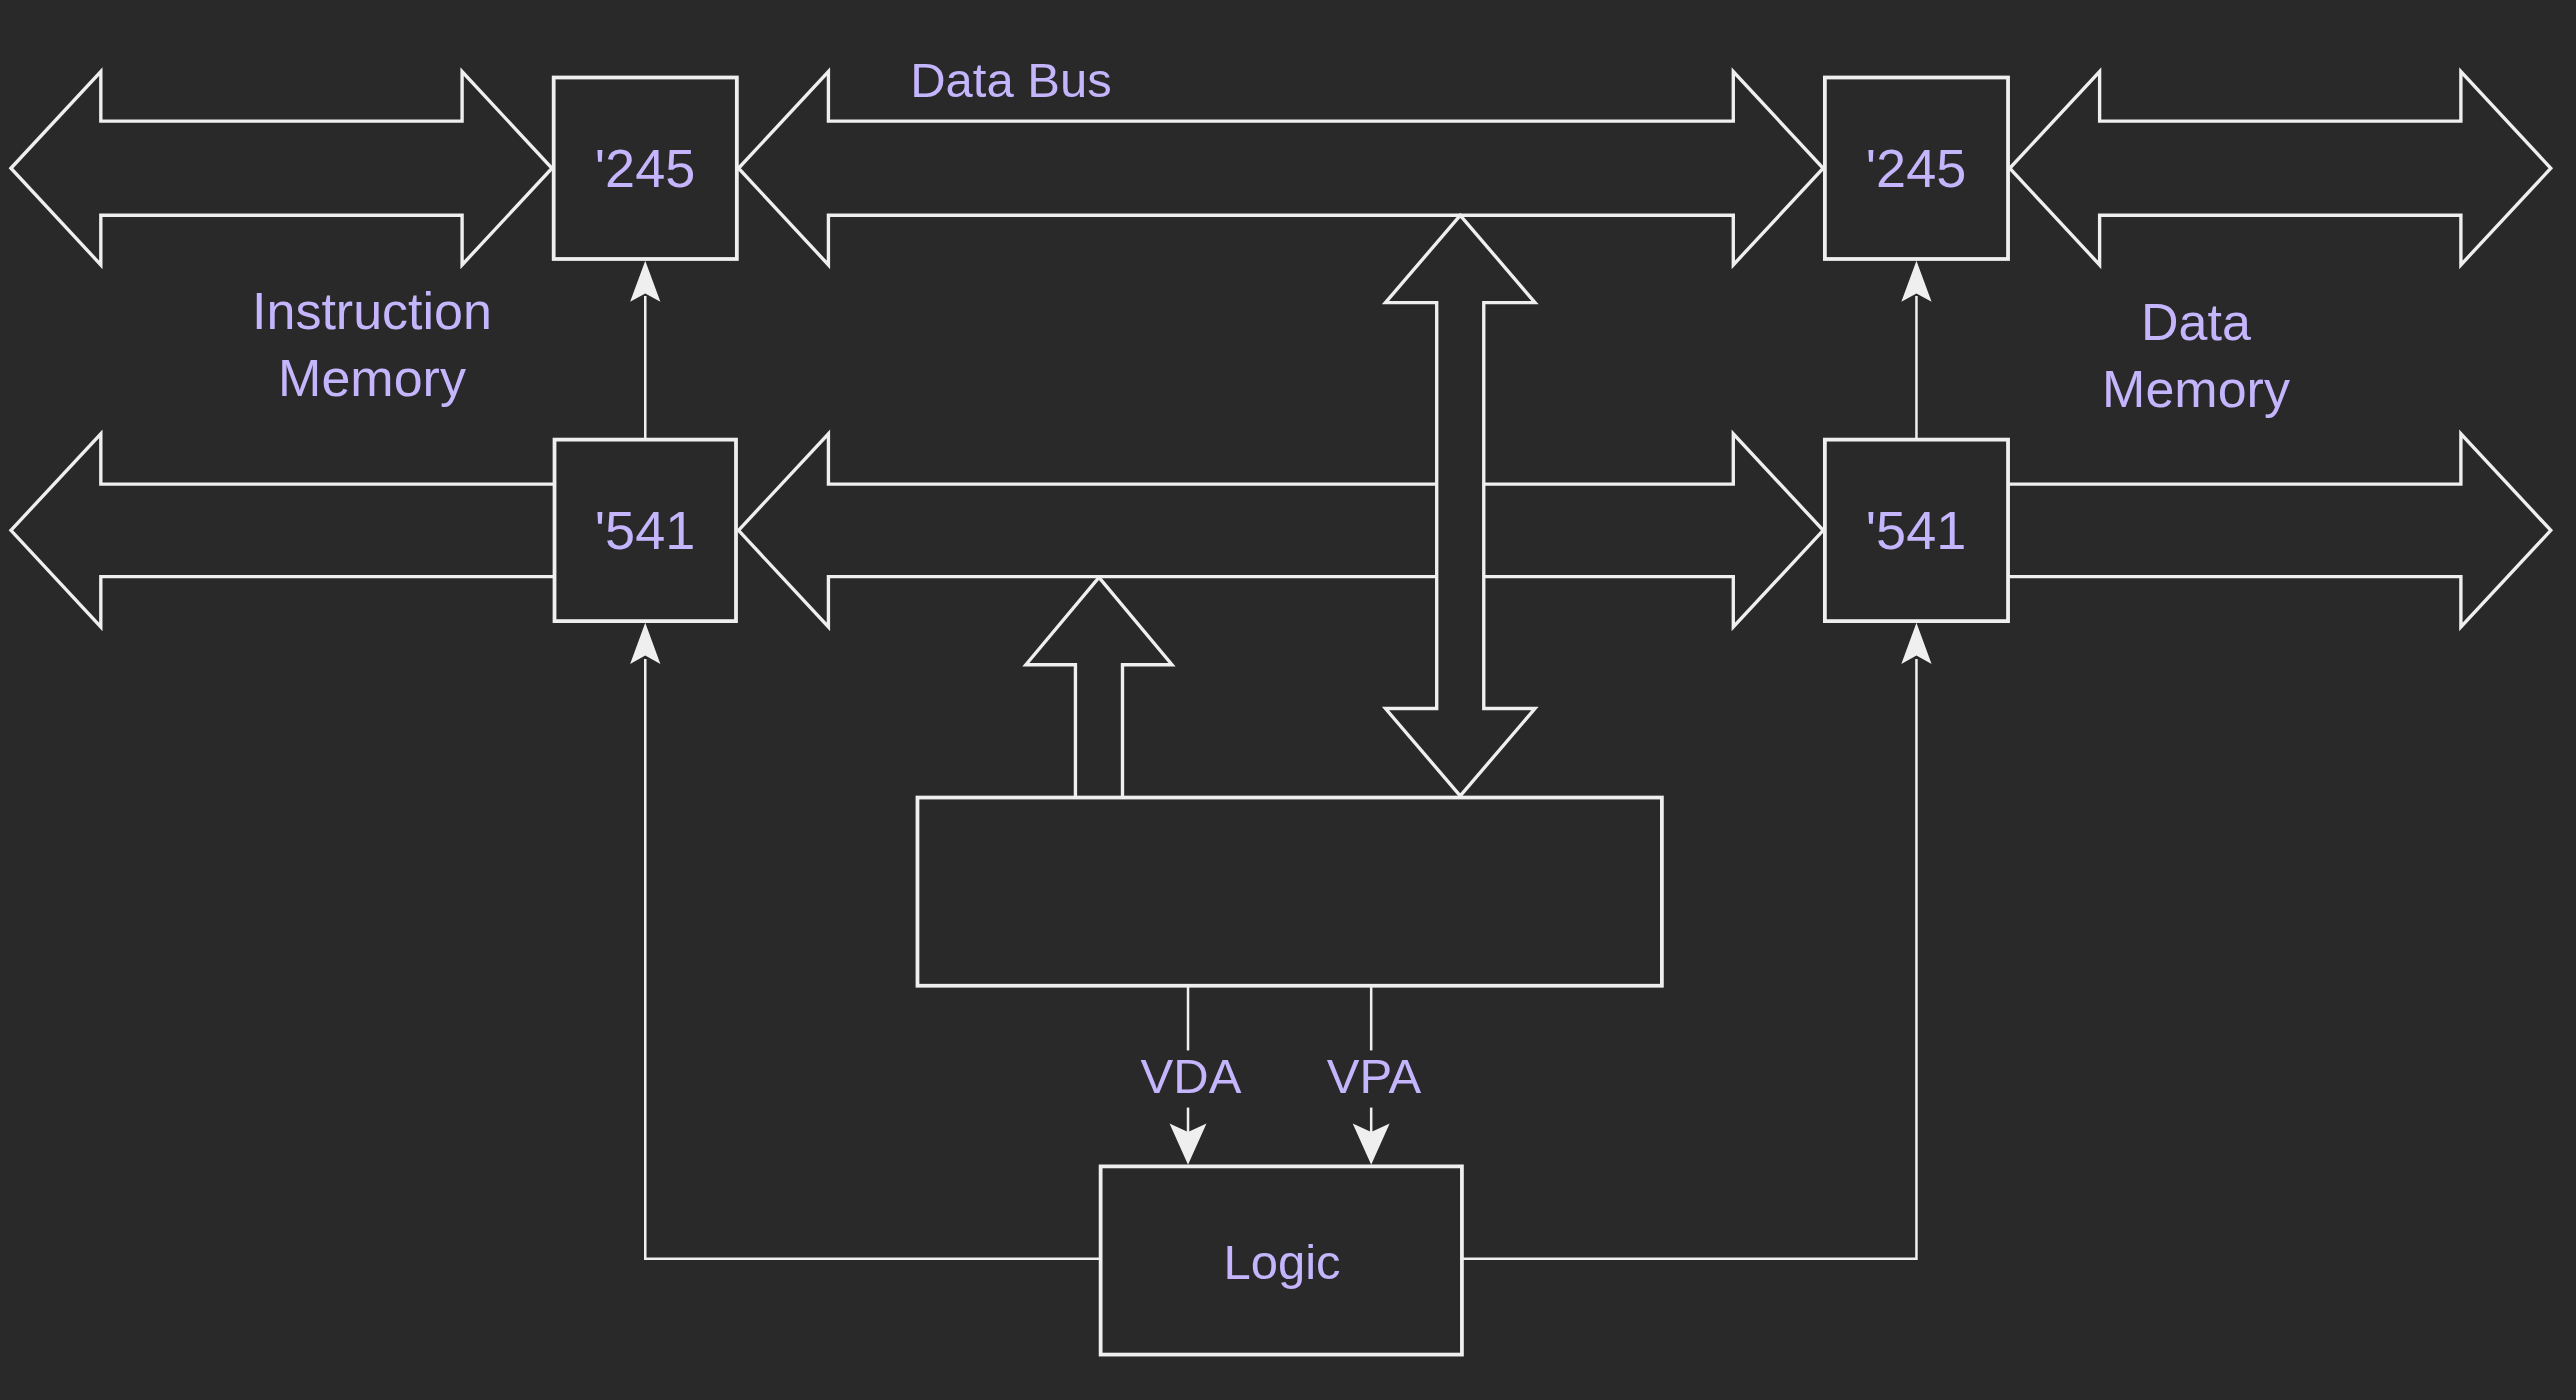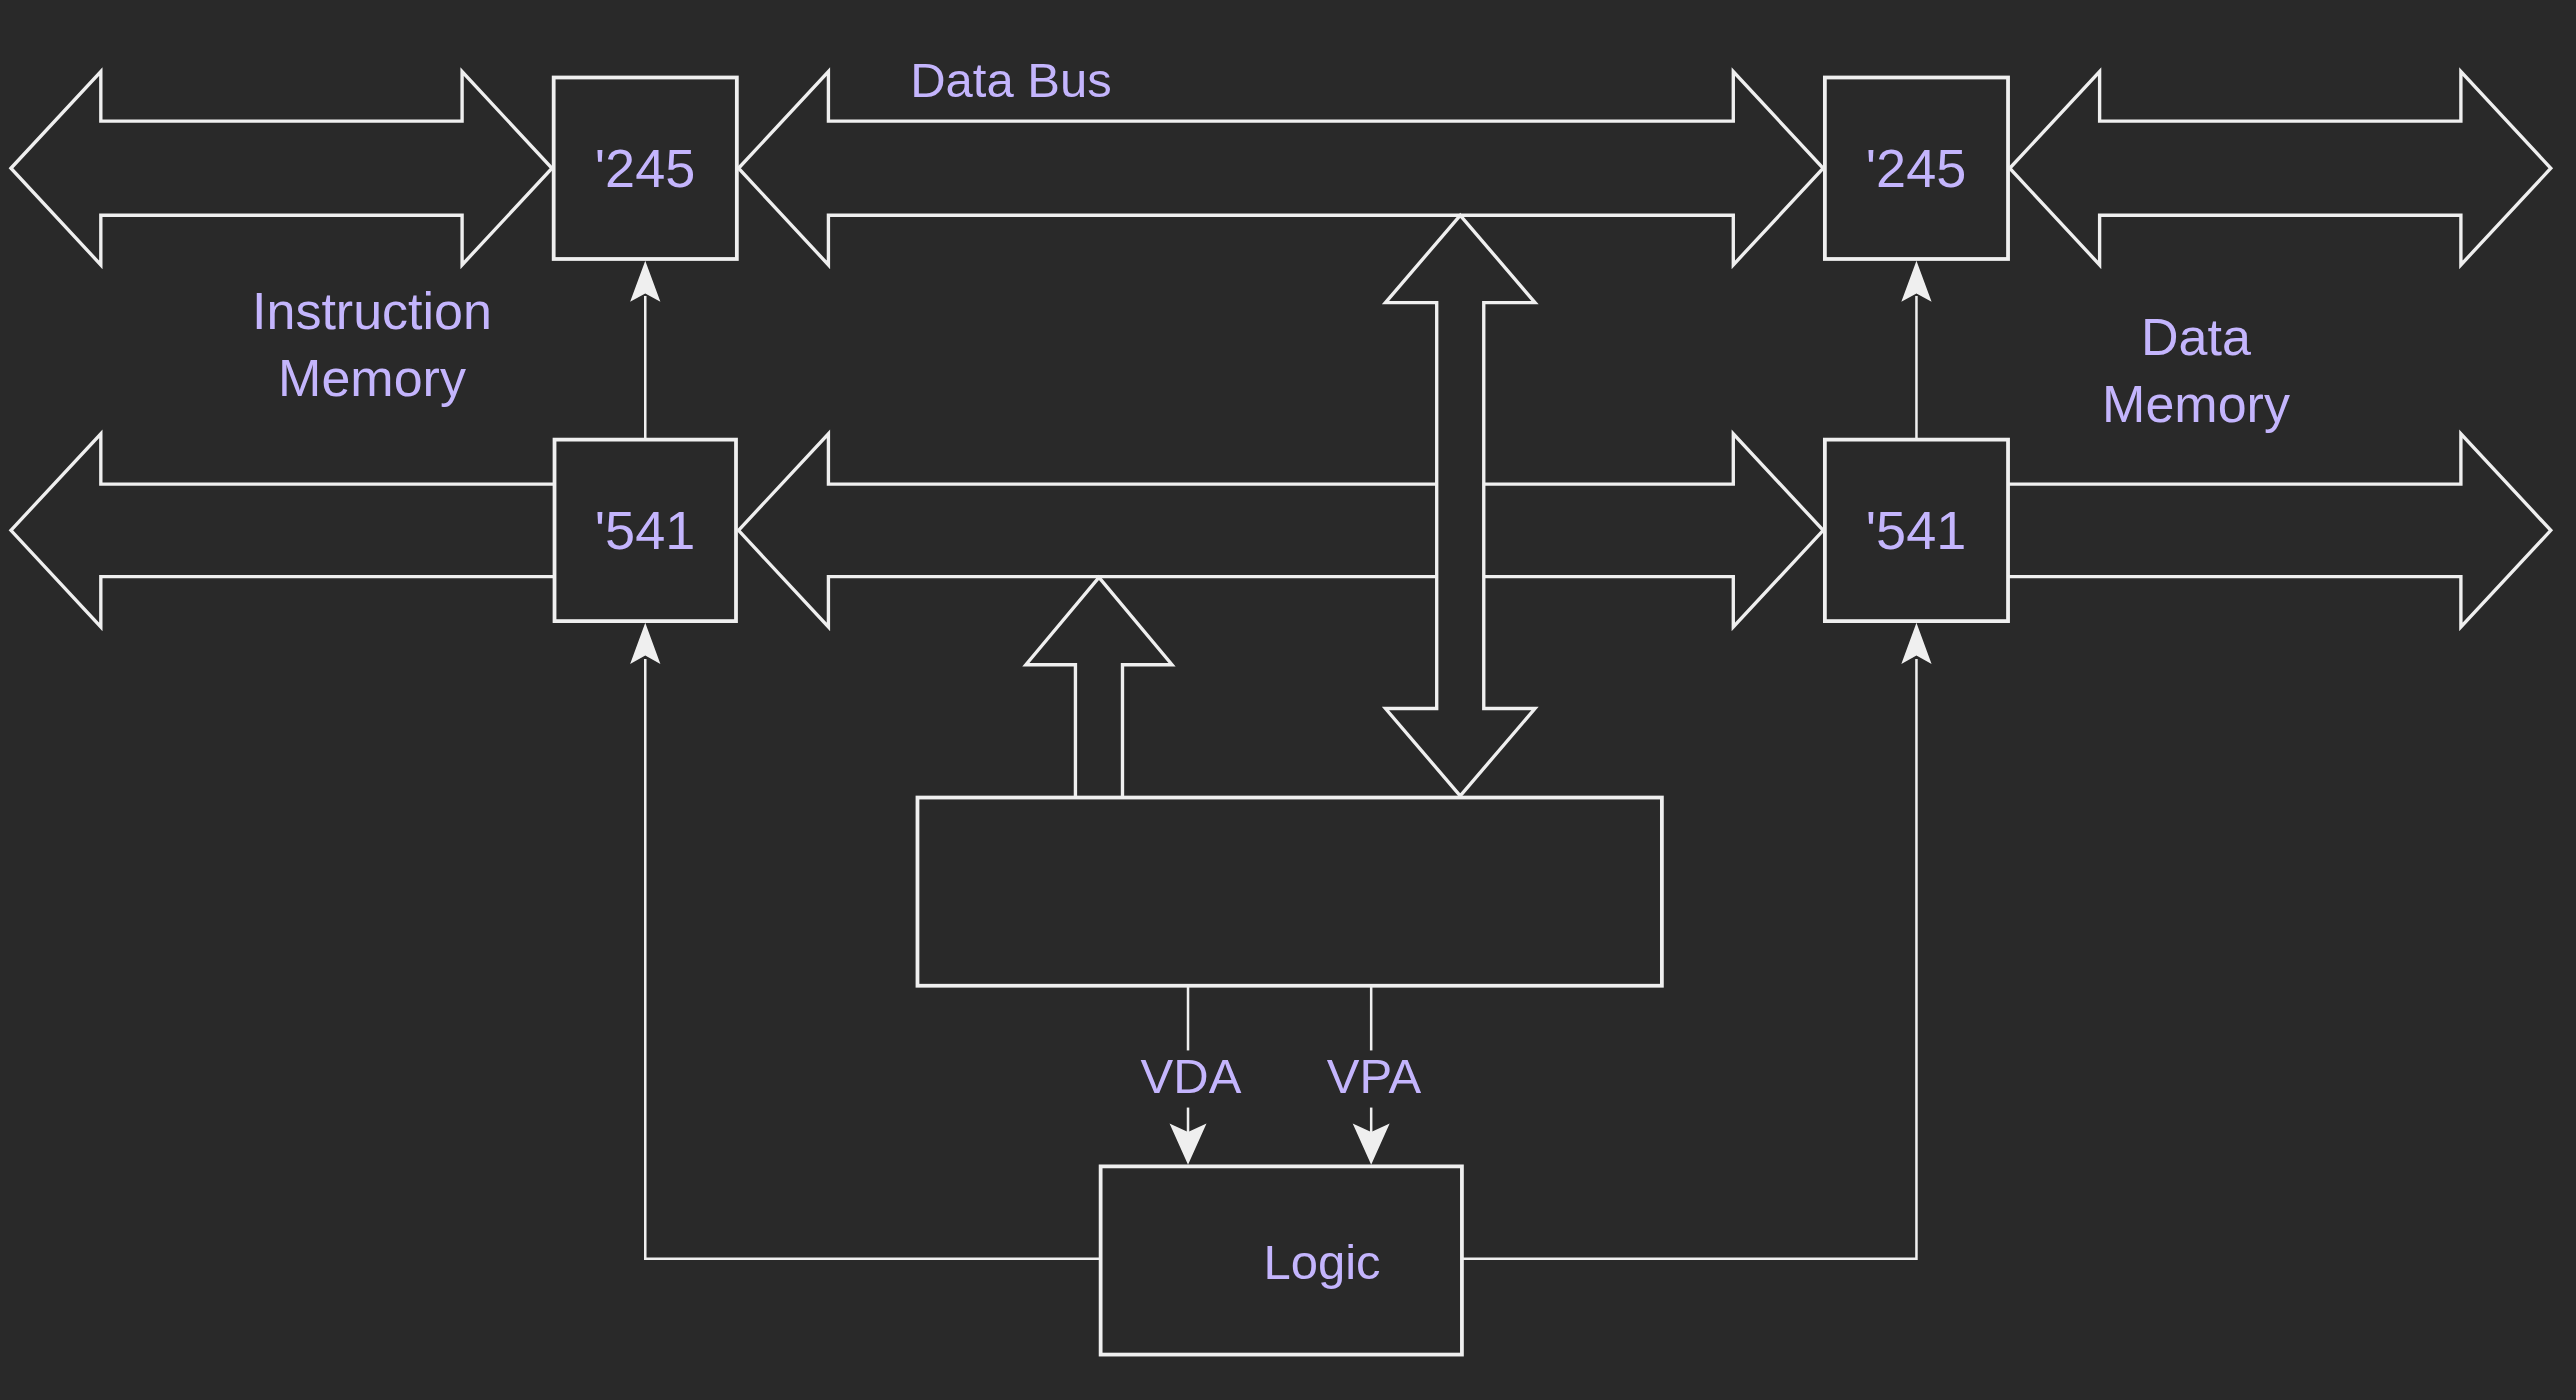--- a/index.html
+++ b/index.html
@@ -107,30 +107,30 @@
   </svg>
 
   <div class="label fs58" style="left:1011px; top:80px;">Data Bus</div>
 
 
   <div class="label fs62" style="left:372px; top:345px;">
     <div>Instruction</div>
     <div>Memory</div>
   </div>
 
-  <div class="label fs62" style="left:2196px; top:371px;">
+  <div class="label fs62" style="left:2196px; top:356px;">
     <div>Data</div>
     <div>Memory</div>
   </div>
 
   <div class="label chip" style="left:645px; top:168px;">'245</div>
   <div class="label chip" style="left:1916px; top:168px;">'245</div>
   <div class="label chip" style="left:645px; top:530px;">'541</div>
   <div class="label chip" style="left:1916px; top:530px;">'541</div>
 
 
   <div class="label fs58" style="left:1191px; top:1076px;">VDA</div>
   <div class="label fs58" style="left:1374px; top:1076px;">VPA</div>
 
-  <div class="label fs58" style="left:1322px; top:1262px;">Logic</div>
+  <div class="label fs58" style="left:1282px; top:1262px;">Logic</div>
 
 </div>
 
 
 </body></html>

